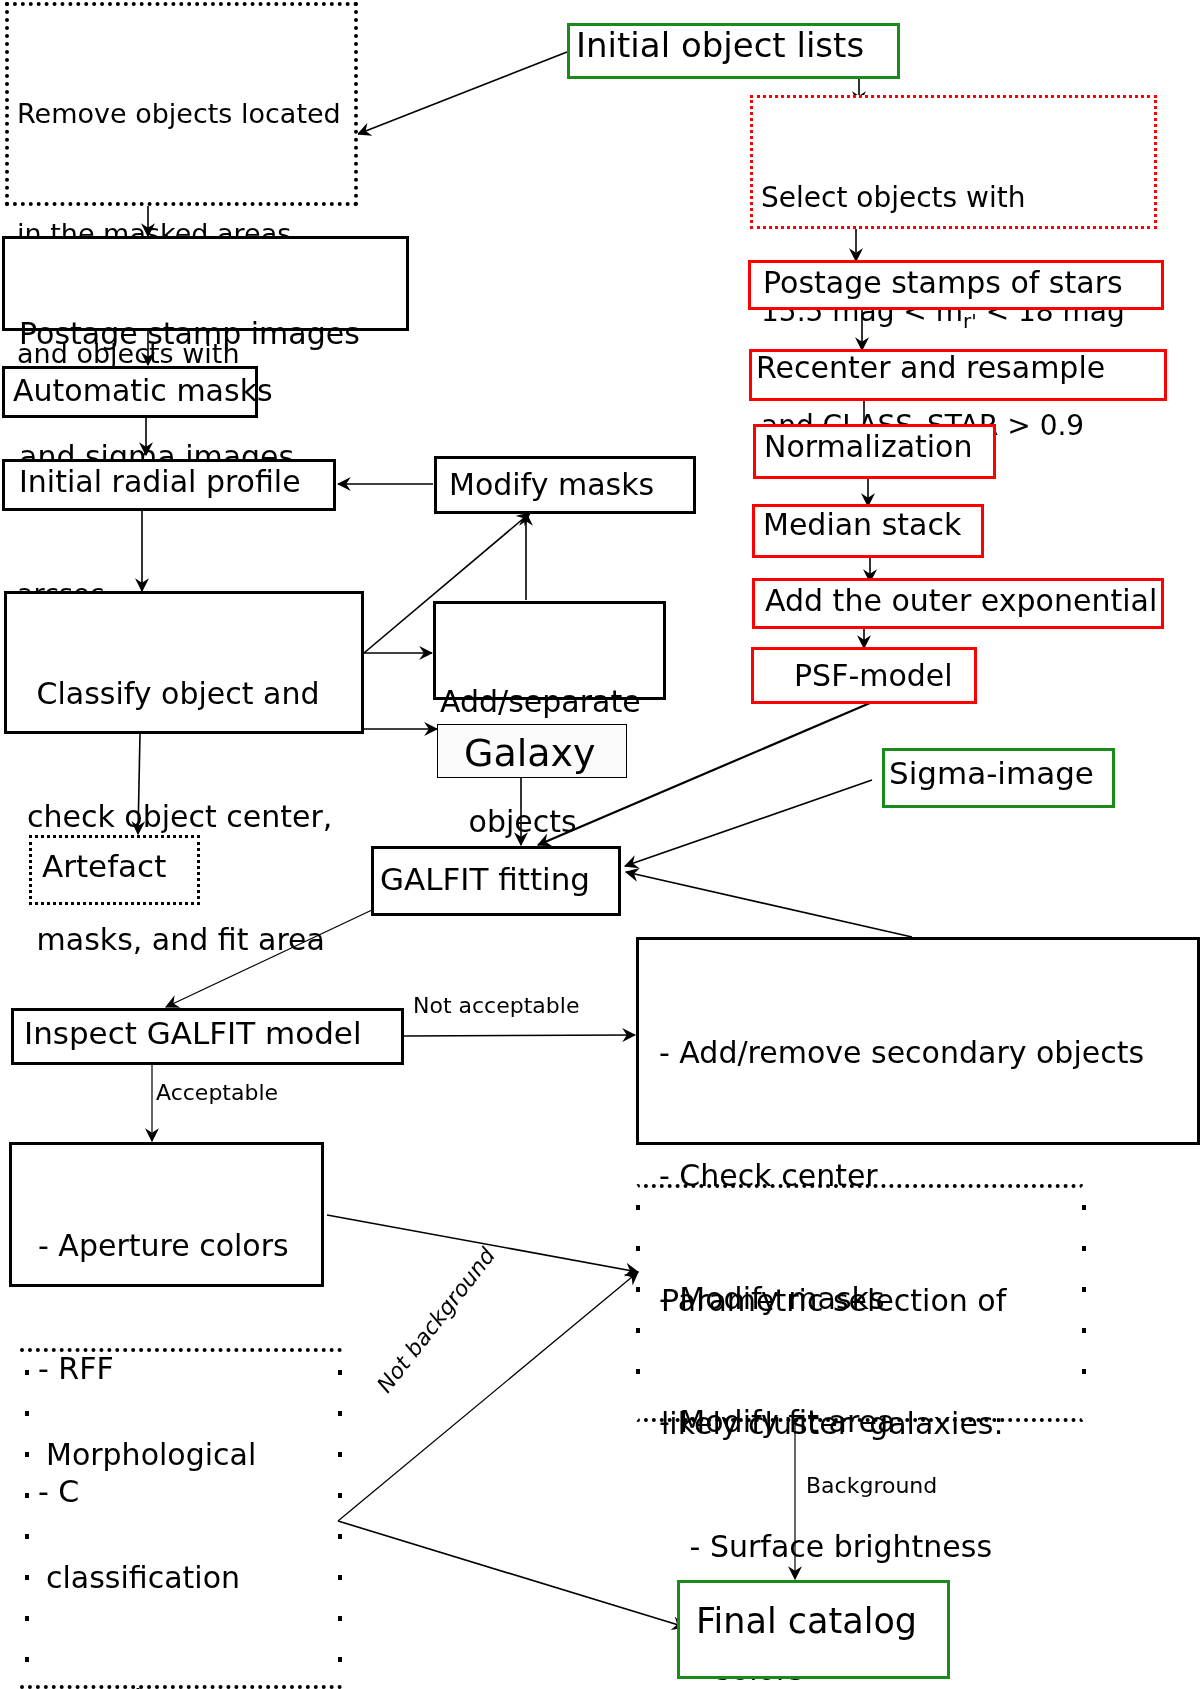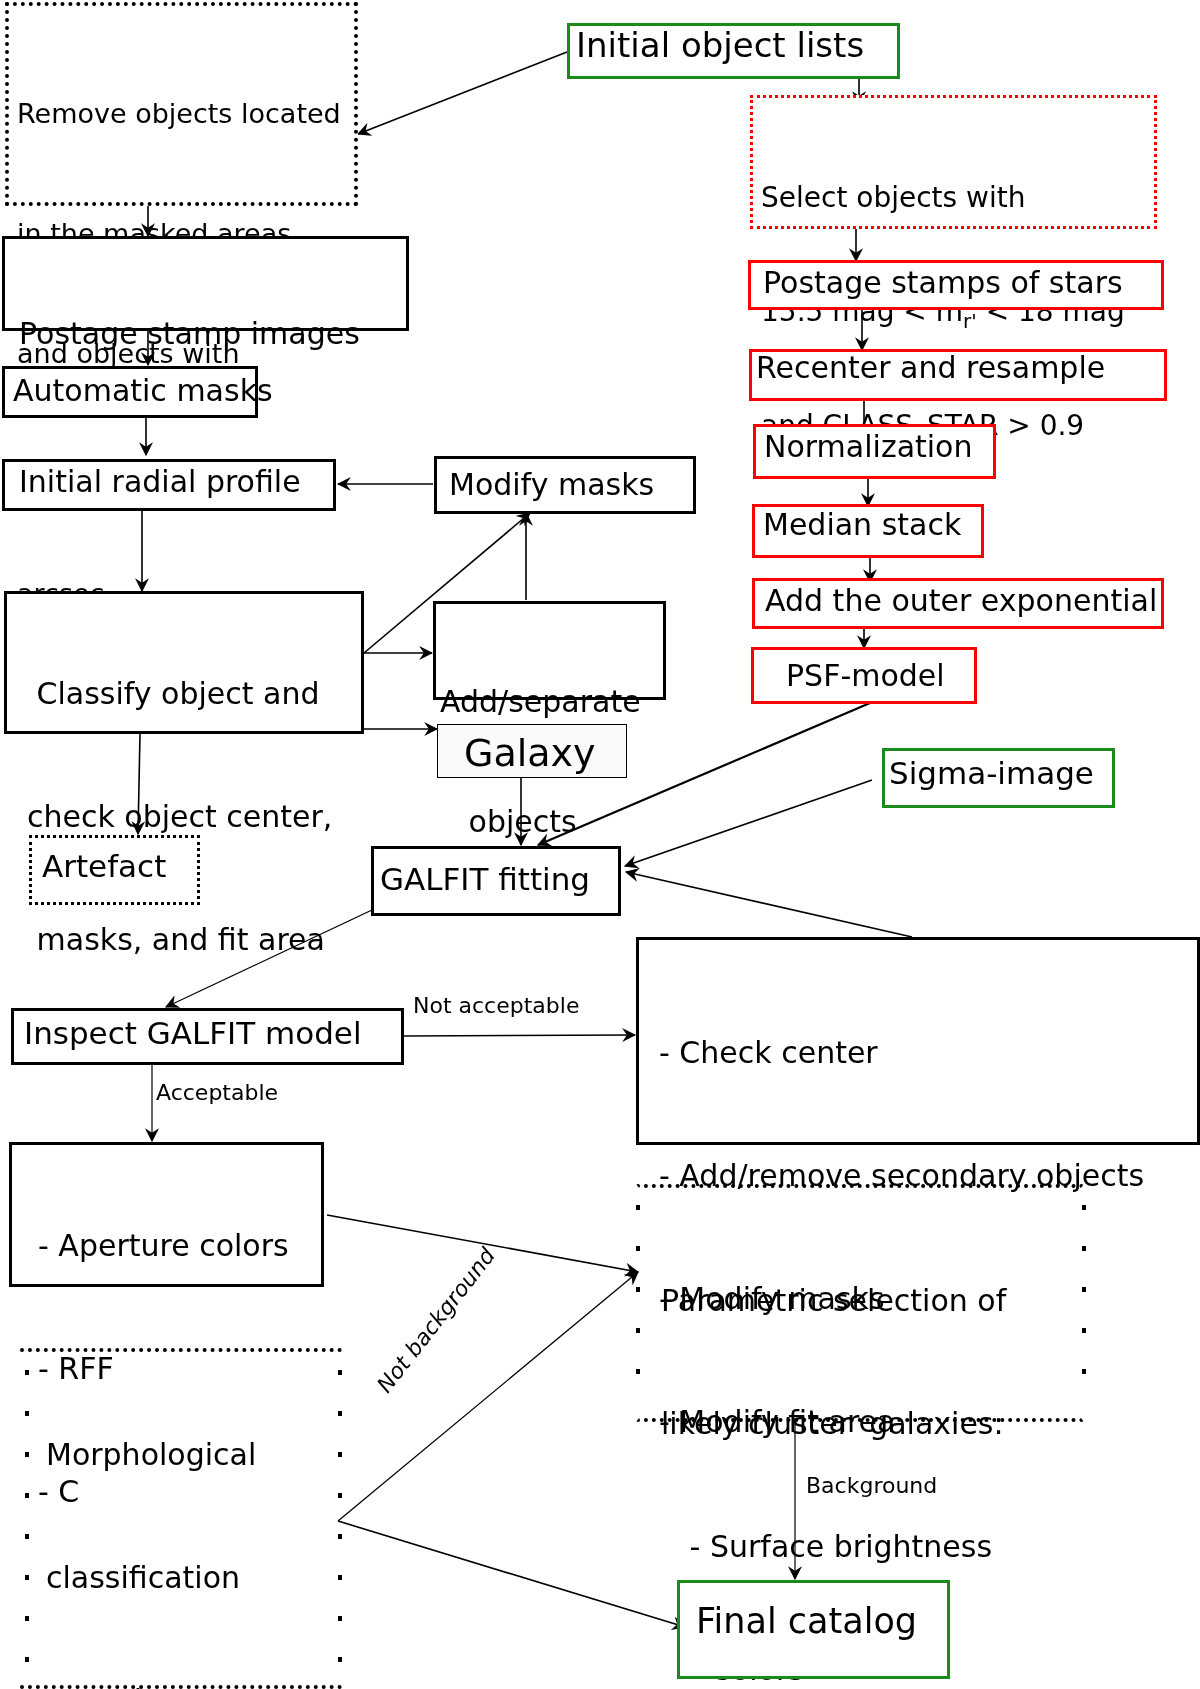--- a/index.html
+++ b/index.html
@@ -76,20 +76,21 @@
   <div class="txt" style="left:8px;top:5px;font-size:28px;line-height:38px;">
     <div>Select objects with</div>
     <div><span>15.5 mag &lt; m</span><sub style="font-size:20px;line-height:0;">r'</sub><span> &lt; 18 mag</span></div>
     <div>and CLASS_STAR &gt; 0.9</div>
   </div>
 </div>
 
 <div class="node solid" style="left:2px;top:236px;width:407px;height:95px;">
   <div class="txt" style="left:14px;top:-8px;font-size:30px;line-height:41px;">
     <div>Postage stamp images</div>
+    <div>and sigma images</div>
   </div>
 </div>
 
 <div class="node red" style="left:748px;top:260px;width:416px;height:50px;">
   <div class="txt" style="left:12px;top:0px;font-size:30px;line-height:40px;">Postage stamps of stars</div>
 </div>
 
 <div class="node solid" style="left:2px;top:366px;width:256px;height:52px;">
   <div class="txt" style="left:8px;top:2px;font-size:30px;line-height:40px;">Automatic masks</div>
 </div>
@@ -127,43 +128,43 @@
 </div>
 
 <div class="node solid" style="left:433px;top:601px;width:233px;height:99px;">
   <div class="txt" style="left:4px;top:-2px;font-size:30px;line-height:40px;">
     <div>Add/separate</div>
     <div>   objects</div>
   </div>
 </div>
 
 <div class="node red" style="left:751px;top:647px;width:226px;height:57px;">
-  <div class="txt" style="left:32px;top:6px;font-size:30px;line-height:40px;">PSF-model</div>
+  <div class="txt" style="left:40px;top:6px;font-size:30px;line-height:40px;">PSF-model</div>
 </div>
 
 <div class="node thin" style="left:437px;top:724px;width:190px;height:54px;">
   <div class="txt" style="left:26px;top:5px;font-size:38px;line-height:46px;">Galaxy</div>
 </div>
 
 <div class="node green" style="left:882px;top:748px;width:233px;height:60px;">
   <div class="txt" style="left:4px;top:2px;font-size:31px;line-height:40px;">Sigma-image</div>
 </div>
 
 <div class="node dotted-black" style="left:29px;top:835px;width:171px;height:70px;border-width:3px;">
   <div class="txt" style="left:10px;top:8px;font-size:31px;line-height:40px;">Artefact</div>
 </div>
 
 <div class="node solid" style="left:371px;top:846px;width:250px;height:70px;">
   <div class="txt" style="left:6px;top:10px;font-size:31px;line-height:40px;">GALFIT fitting</div>
 </div>
 
 <div class="node solid" style="left:636px;top:937px;width:564px;height:208px;">
   <div class="txt" style="left:20px;top:10px;font-size:30px;line-height:41px;">
+    <div>- Add/remove secondary objects</div>
     <div>- Check center</div>
-    <div>- Add/remove secondary objects</div>
     <div>- Modify masks</div>
     <div>- Modify fit area</div>
   </div>
 </div>
 
 <div class="node solid" style="left:11px;top:1008px;width:393px;height:57px;text-align:center;">
   <div class="txt" style="left:10px;top:2px;font-size:31px;line-height:40px;">Inspect GALFIT model</div>
 </div>
 
 <div class="node solid" style="left:9px;top:1142px;width:315px;height:145px;padding-left:16px;">

